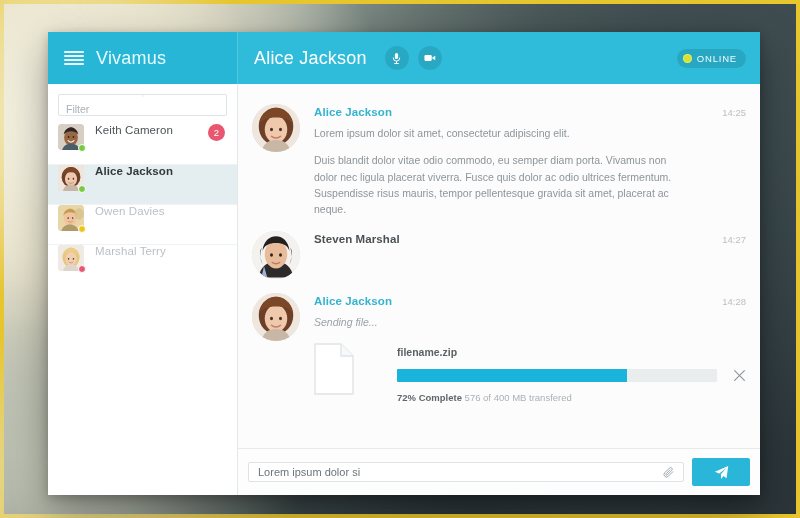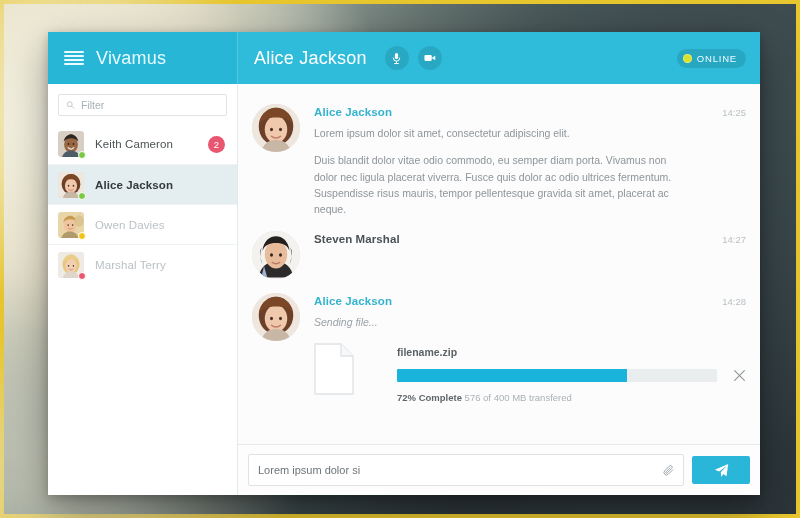--- a/index.html
+++ b/index.html
@@ -112,30 +112,31 @@
     width: 190px; flex: 0 0 190px;
     background: #ffffff;
     border-right: 1px solid #e3e8ea;
     display: flex; flex-direction: column;
   }
   #filter-wrap { padding: 10px 10px 8px 10px; }
   #filter-box {
     height: 22px; border: 1px solid #e0e4e6; background: #fff;
     display: flex; align-items: center; padding: 0 7px; gap: 6px;
     border-radius: 2px;
+    flex-direction: column;
   }
   #filter-input {
     border: 0; outline: 0; font-size: 10.5px; color: #9aa3a8;
     font-family: "Liberation Sans", sans-serif;
     background: transparent; width: 100%;
   }
   #filter-input::placeholder { color: #a8b0b5; }
 
   .contact-row {
-    height: 40px; display: flex; align-items: center;
+    height: 40px; display: flex; 
     padding: 0 12px 0 10px; cursor: pointer; position: relative;
   }
   .contact-row.selected { background: #e4edf0; }
   .contact-row + .contact-row { border-top: 1px solid #f0f3f4; }
 
   .avatar-wrap { position: relative; flex: 0 0 auto; width: 26px; height: 26px; }
   .avatar {
     width: 26px; height: 26px; border-radius: 4px;
     overflow: hidden; background: #cfcfcf;
   }
@@ -205,21 +206,21 @@
   .progress-meta b { color: #5f666a; }
   .progress-meta .pct { color: #5f666a; font-weight: bold; text-align: right; }
 
   
   #composer {
     flex: 0 0 auto; border-top: 1px solid #e6eaeb;
     background: #fdfdfd;
     padding: 9px 10px; display: flex; align-items: center; gap: 8px;
   }
   #composer-input-wrap {
-    flex: 1; height: 32px; background: #fff;
+    flex: 1; height: 20px; background: #fff;
     border: 1px solid #dfe3e5; border-radius: 2px;
     display: flex; align-items: center; padding: 0 8px 0 9px;
   }
   #composer-input {
     flex: 1; border: 0; outline: 0; background: transparent;
     font-size: 11px; color: #6d7479;
     font-family: "Liberation Sans", sans-serif;
   }
   #attach-button { flex: 0 0 auto; cursor: pointer; width: 13px; height: 13px; }
   #send-button {

